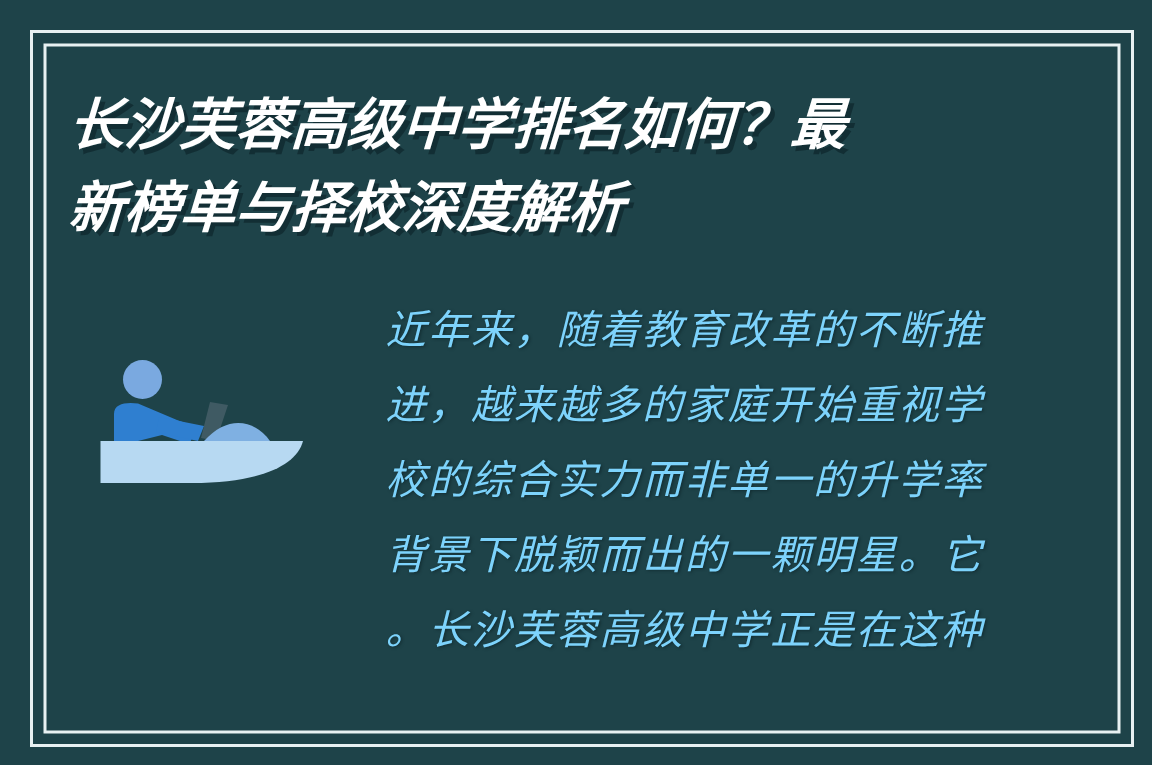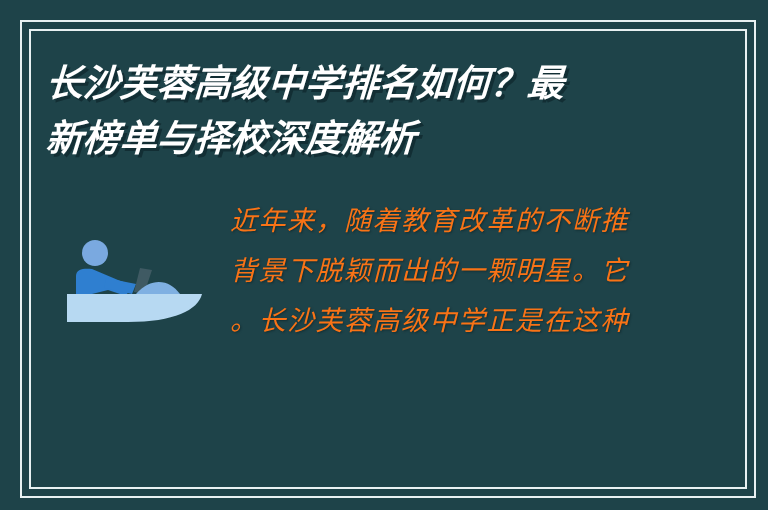--- a/index.html
+++ b/index.html
@@ -61,26 +61,27 @@
   
   .body-block {
     position: absolute;
     left: 230px;
     top: 196px;
     width: 436px;
   }
   .body-line {
     font-size: 27px;
     line-height: 50px;
-    color: #f97316;
+    color: #7dd3fc;
     font-family: "DejaVu Serif", "Liberation Serif", serif;
     font-style: italic;
     letter-spacing: 1.5px;
     white-space: nowrap;
     text-shadow: 1px 1px 2px rgba(8, 26, 30, 0.5);
+    margin-left: 27px;
   }
 
   
   .boat-icon {
     position: absolute;
     left: 62px;
     top: 236px;
     width: 145px;
     height: 95px;
   }
@@ -111,17 +112,19 @@
       <path d="M78 32 L90 34 L82 58 L72 56 Z" fill="#3f5a63"></path>
 
       <path d="M74 58 C90 40, 108 44, 118 58 Z" fill="#7fb0e2"></path>
 
       <path d="M5 58 L140 58 C136 74, 112 86, 66 86 L5 86 Z" fill="#b7d9f2"></path>
     </svg>
   </div>
 
   <div class="body-block">
     <div class="body-line">近年来，随着教育改革的不断推</div>
+    <div class="body-line">进，越来越多的家庭开始重视学</div>
+    <div class="body-line">校的综合实力而非单一的升学率</div>
     <div class="body-line">背景下脱颖而出的一颗明星。它</div>
     <div class="body-line">。长沙芙蓉高级中学正是在这种</div>
   </div>
 
 </div>
 
 </body></html>

